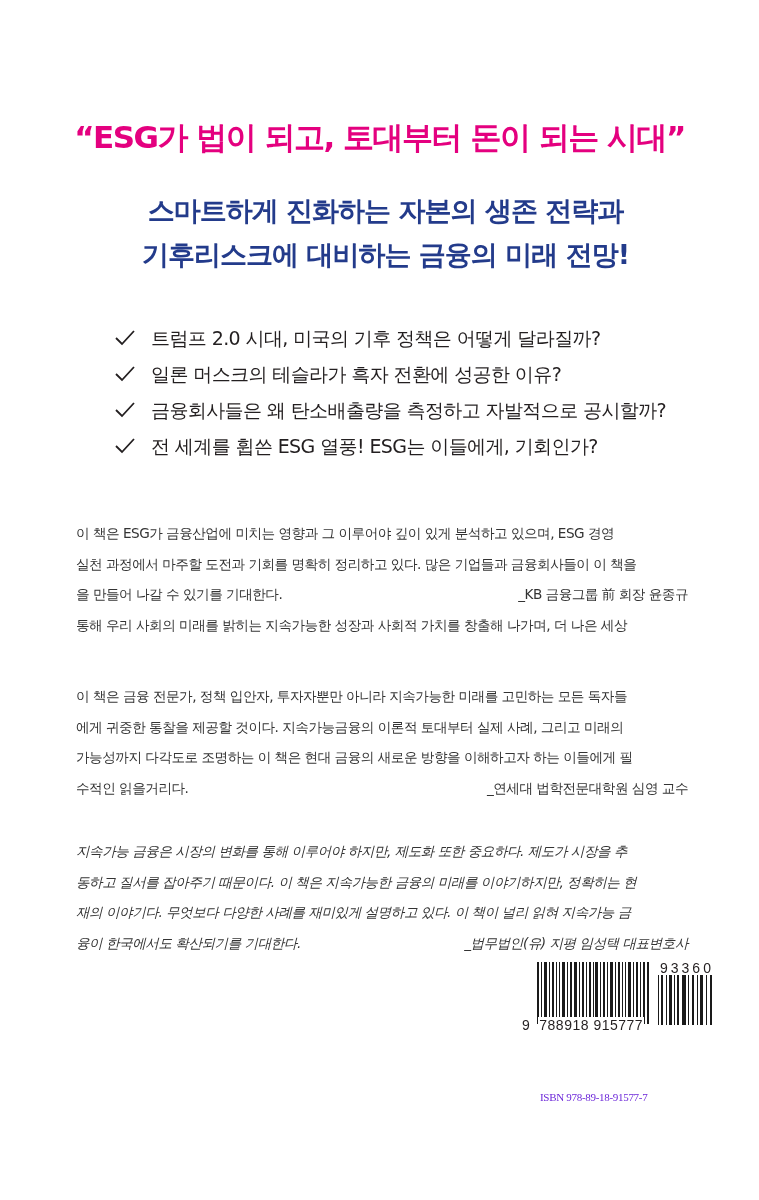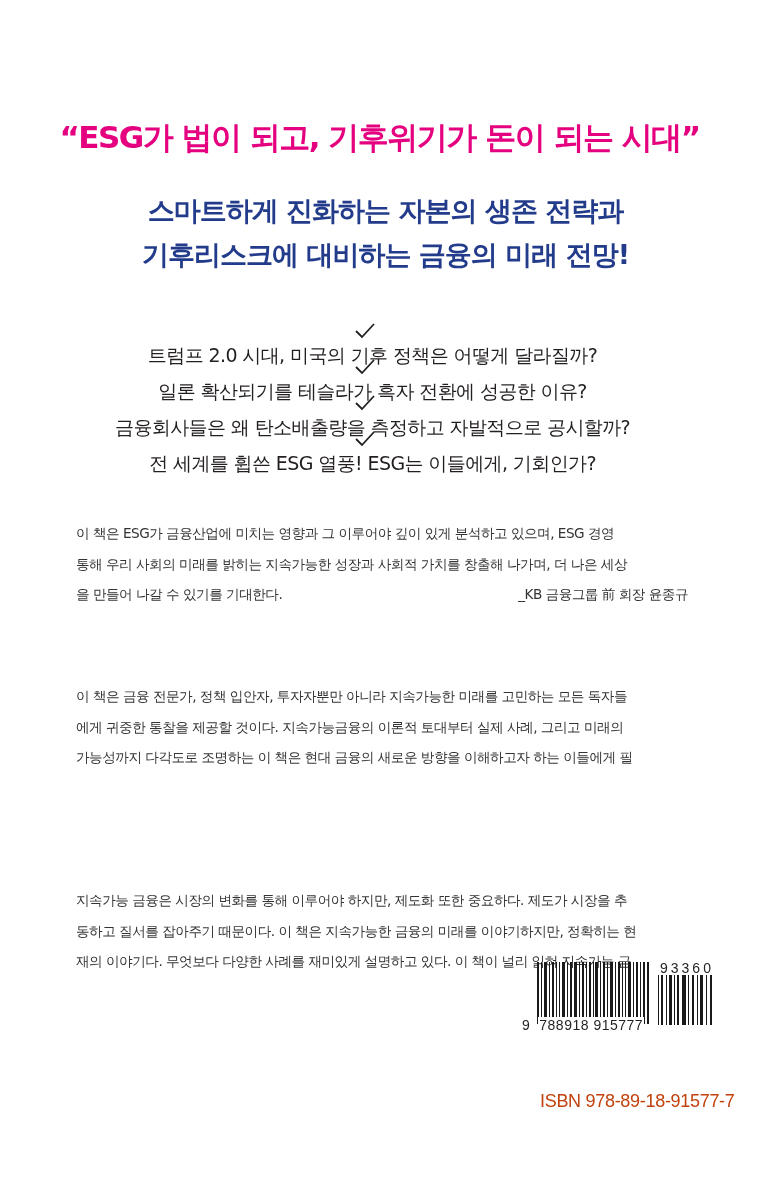--- a/index.html
+++ b/index.html
@@ -12,108 +12,117 @@
     font-size: 31px; font-weight: bold; letter-spacing: -1.5px; color: #e4007f;
   }
   .subhead {
     position: absolute; left: 6px; width: 759px; top: 189px; text-align: center;
     font-size: 27px; font-weight: bold; letter-spacing: -1px; line-height: 44px; color: #233b8b;
   }
   .subhead div { white-space: nowrap; }
   .checklist { position: absolute; left: 115px; top: 321px; margin: 0; padding: 0; list-style: none; }
   .checklist li {
     display: flex; align-items: center; height: 36px; font-size: 19px; letter-spacing: -0.6px;
-    color: #231f20; white-space: nowrap; flex-direction: column;
+    color: #231f20; white-space: nowrap;
   }
   .check { width: 22px; display: inline-block; margin-right: 14px; }
   .quote {
     position: absolute; left: 76px; width: 612px; font-size: 13.6px; letter-spacing: -0.5px;
     line-height: 30.5px; color: #333333;
   }
   .quote .line { white-space: nowrap; display: flex; justify-content: space-between; }
   .quote .attr { white-space: nowrap; }
   .q1 { top: 518px; }
   .q2 { top: 681px; }
-  .q3 { top: 885px; }
+  .q3 { top: 836px; font-style: italic; }
   .barcode-wrap { position: absolute; left: 520px; top: 950px; width: 210px; height: 110px; }
   .bars { position: absolute; left: 17px; top: 12px; width: 112px; height: 62px; }
   .bars span { position: absolute; top: 0; height: 62px; background: #1a1a1a; }
   .addon { position: absolute; left: 138px; top: 25px; width: 56px; height: 50px; }
   .addon span { position: absolute; top: 0; height: 50px; background: #1a1a1a; }
   .addon-digits {
     position: absolute; left: 140px; top: 10px; font-size: 14px; letter-spacing: 3px;
     font-family: "Liberation Sans", sans-serif; color: #231f20;
   }
   .main-digits {
     position: absolute; left: 2px; top: 67px; font-size: 14px; letter-spacing: 0.5px;
     font-family: "Liberation Sans", sans-serif; color: #231f20; background: transparent;
   }
   .main-digits .lead { margin-right: 8px; }
   .main-digits .rest { background: #fff; padding: 0 1px; }
   .isbn {
-    position: absolute; left: 540px; top: 1091px; font-size: 18px; letter-spacing: -0.3px;
-    font-family: Liberation Sans, sans-serif; color: #c2410c; white-space: nowrap;
+    position: absolute; left: 540px; top: 1091px; font-size: 11px; letter-spacing: -0.3px;
+    font-family: Liberation Serif, serif; color: #6d28d9; white-space: nowrap;
   }
 </style>
 </head>
 <body>
 
-<div class="headline">“ESG가 법이 되고, 기후위기가 돈이 되는 시대”</div>
+<div class="headline">“ESG가 법이 되고, 토대부터 돈이 되는 시대”</div>
 
 <div class="subhead">
   <div>스마트하게 진화하는 자본의 생존 전략과</div>
   <div>기후리스크에 대비하는 금융의 미래 전망!</div>
 </div>
 
 <ul class="checklist">
   <li>
     <span class="check"><svg width="20" height="16" viewBox="0 0 20 16">
           <path d="M1 8 L7 14 L19 1" fill="none" stroke="#231f20" stroke-width="1.8"></path>
         </svg></span>
     <span>트럼프 2.0 시대, 미국의 기후 정책은 어떻게 달라질까?</span>
   </li>
   <li>
     <span class="check"><svg width="20" height="16" viewBox="0 0 20 16">
           <path d="M1 8 L7 14 L19 1" fill="none" stroke="#231f20" stroke-width="1.8"></path>
         </svg></span>
-    <span>일론 확산되기를 테슬라가 흑자 전환에 성공한 이유?</span>
+    <span>일론 머스크의 테슬라가 흑자 전환에 성공한 이유?</span>
   </li>
   <li>
     <span class="check"><svg width="20" height="16" viewBox="0 0 20 16">
           <path d="M1 8 L7 14 L19 1" fill="none" stroke="#231f20" stroke-width="1.8"></path>
         </svg></span>
     <span>금융회사들은 왜 탄소배출량을 측정하고 자발적으로 공시할까?</span>
   </li>
   <li>
     <span class="check"><svg width="20" height="16" viewBox="0 0 20 16">
           <path d="M1 8 L7 14 L19 1" fill="none" stroke="#231f20" stroke-width="1.8"></path>
         </svg></span>
     <span>전 세계를 휩쓴 ESG 열풍! ESG는 이들에게, 기회인가?</span>
   </li>
 </ul>
 
 <div class="quote q1">
   <div class="line">이 책은 ESG가 금융산업에 미치는 영향과 그 이루어야 깊이 있게 분석하고 있으며, ESG 경영</div>
-  <div class="line">통해 우리 사회의 미래를 밝히는 지속가능한 성장과 사회적 가치를 창출해 나가며, 더 나은 세상</div>
+  <div class="line">실천 과정에서 마주할 도전과 기회를 명확히 정리하고 있다. 많은 기업들과 금융회사들이 이 책을</div>
   <div class="line">
     <span>을 만들어 나갈 수 있기를 기대한다.</span>
     <span class="attr">_KB 금융그룹 前 회장 윤종규</span>
   </div>
+  <div class="line">통해 우리 사회의 미래를 밝히는 지속가능한 성장과 사회적 가치를 창출해 나가며, 더 나은 세상</div>
 </div>
 
 <div class="quote q2">
   <div class="line">이 책은 금융 전문가, 정책 입안자, 투자자뿐만 아니라 지속가능한 미래를 고민하는 모든 독자들</div>
   <div class="line">에게 귀중한 통찰을 제공할 것이다. 지속가능금융의 이론적 토대부터 실제 사례, 그리고 미래의</div>
   <div class="line">가능성까지 다각도로 조명하는 이 책은 현대 금융의 새로운 방향을 이해하고자 하는 이들에게 필</div>
+  <div class="line">
+    <span>수적인 읽을거리다.</span>
+    <span class="attr">_연세대 법학전문대학원 심영 교수</span>
+  </div>
 </div>
 
 <div class="quote q3">
   <div class="line">지속가능 금융은 시장의 변화를 통해 이루어야 하지만, 제도화 또한 중요하다. 제도가 시장을 추</div>
   <div class="line">동하고 질서를 잡아주기 때문이다. 이 책은 지속가능한 금융의 미래를 이야기하지만, 정확히는 현</div>
   <div class="line">재의 이야기다. 무엇보다 다양한 사례를 재미있게 설명하고 있다. 이 책이 널리 읽혀 지속가능 금</div>
+  <div class="line">
+    <span>융이 한국에서도 확산되기를 기대한다.</span>
+    <span class="attr">_법무법인(유) 지평 임성택 대표변호사</span>
+  </div>
 </div>
 
 <div class="barcode-wrap">
   <div class="bars">
     <span style="left:0;width:2px"></span>
       <span style="left:4px;width:1px"></span>
     <span style="left:7px;width:3px"></span>
       <span style="left:12px;width:1px"></span>
     <span style="left:15px;width:2px"></span>
       <span style="left:19px;width:1px"></span>

